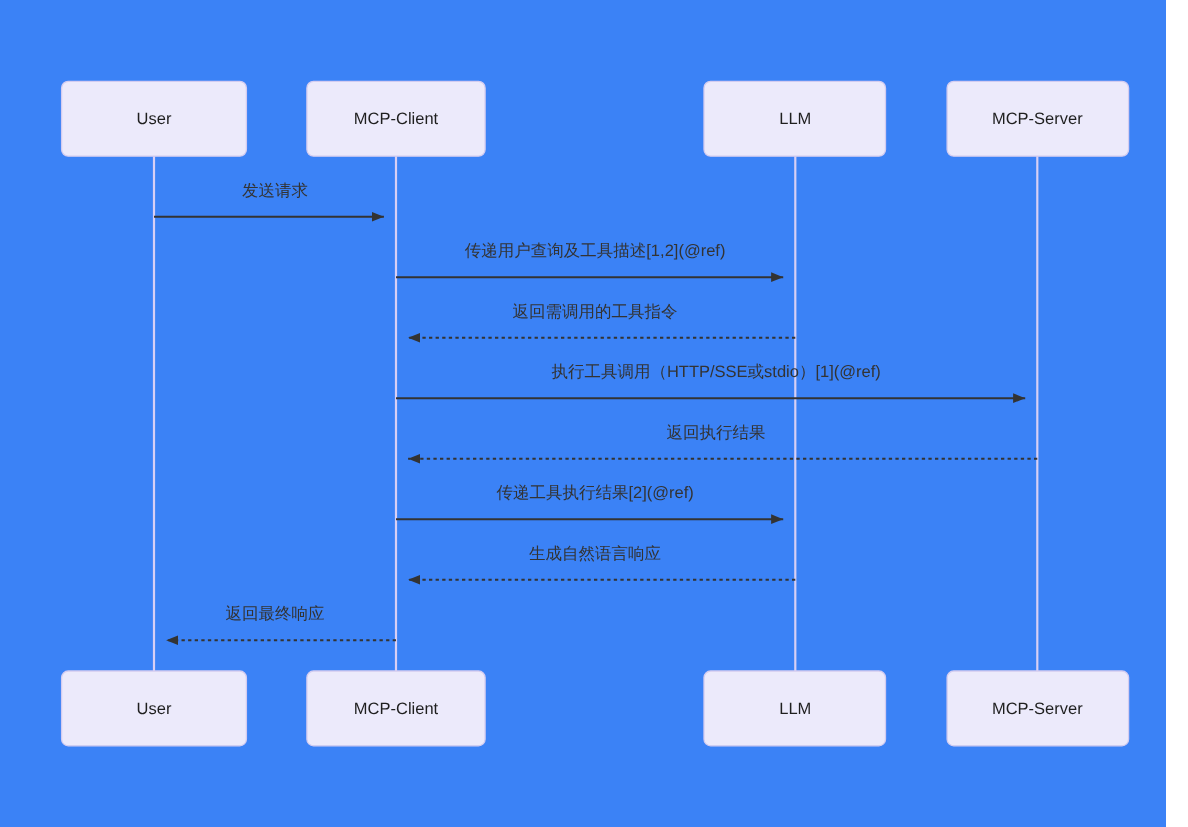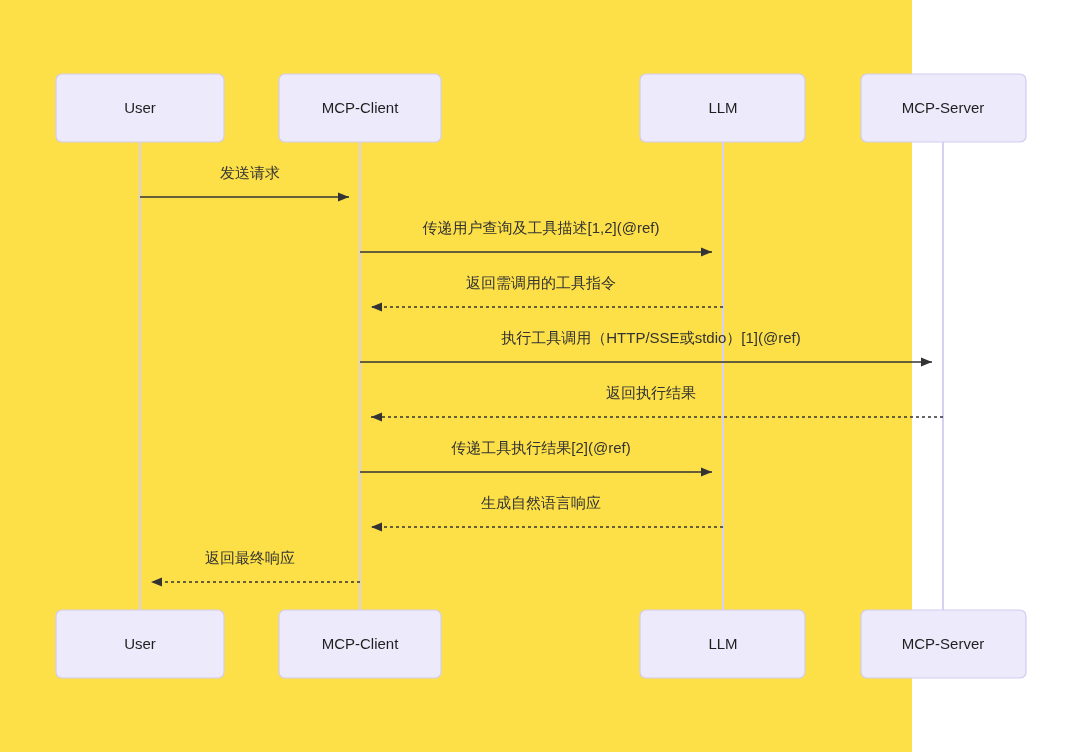--- a/index.html
+++ b/index.html
@@ -8,23 +8,23 @@
     background: #ffffff;
   }
   body {
     width: 1080px;
     height: 752px;
     font-family: "Liberation Sans", "DejaVu Sans", sans-serif;
     overflow: hidden;
   }
   #diagram-root {
     position: relative;
-    width: 912px;
+    width: 1060px;
     height: 752px;
-    background: #fde047;
+    background: #3b82f6;
     text-decoration: underline;
   }
   svg#sequence-svg {
     display: block;
     width: 1080px;
     height: 752px;
   }
   .actor-box {
     fill: #ECEAFB;
     stroke: #D3CCF0;

